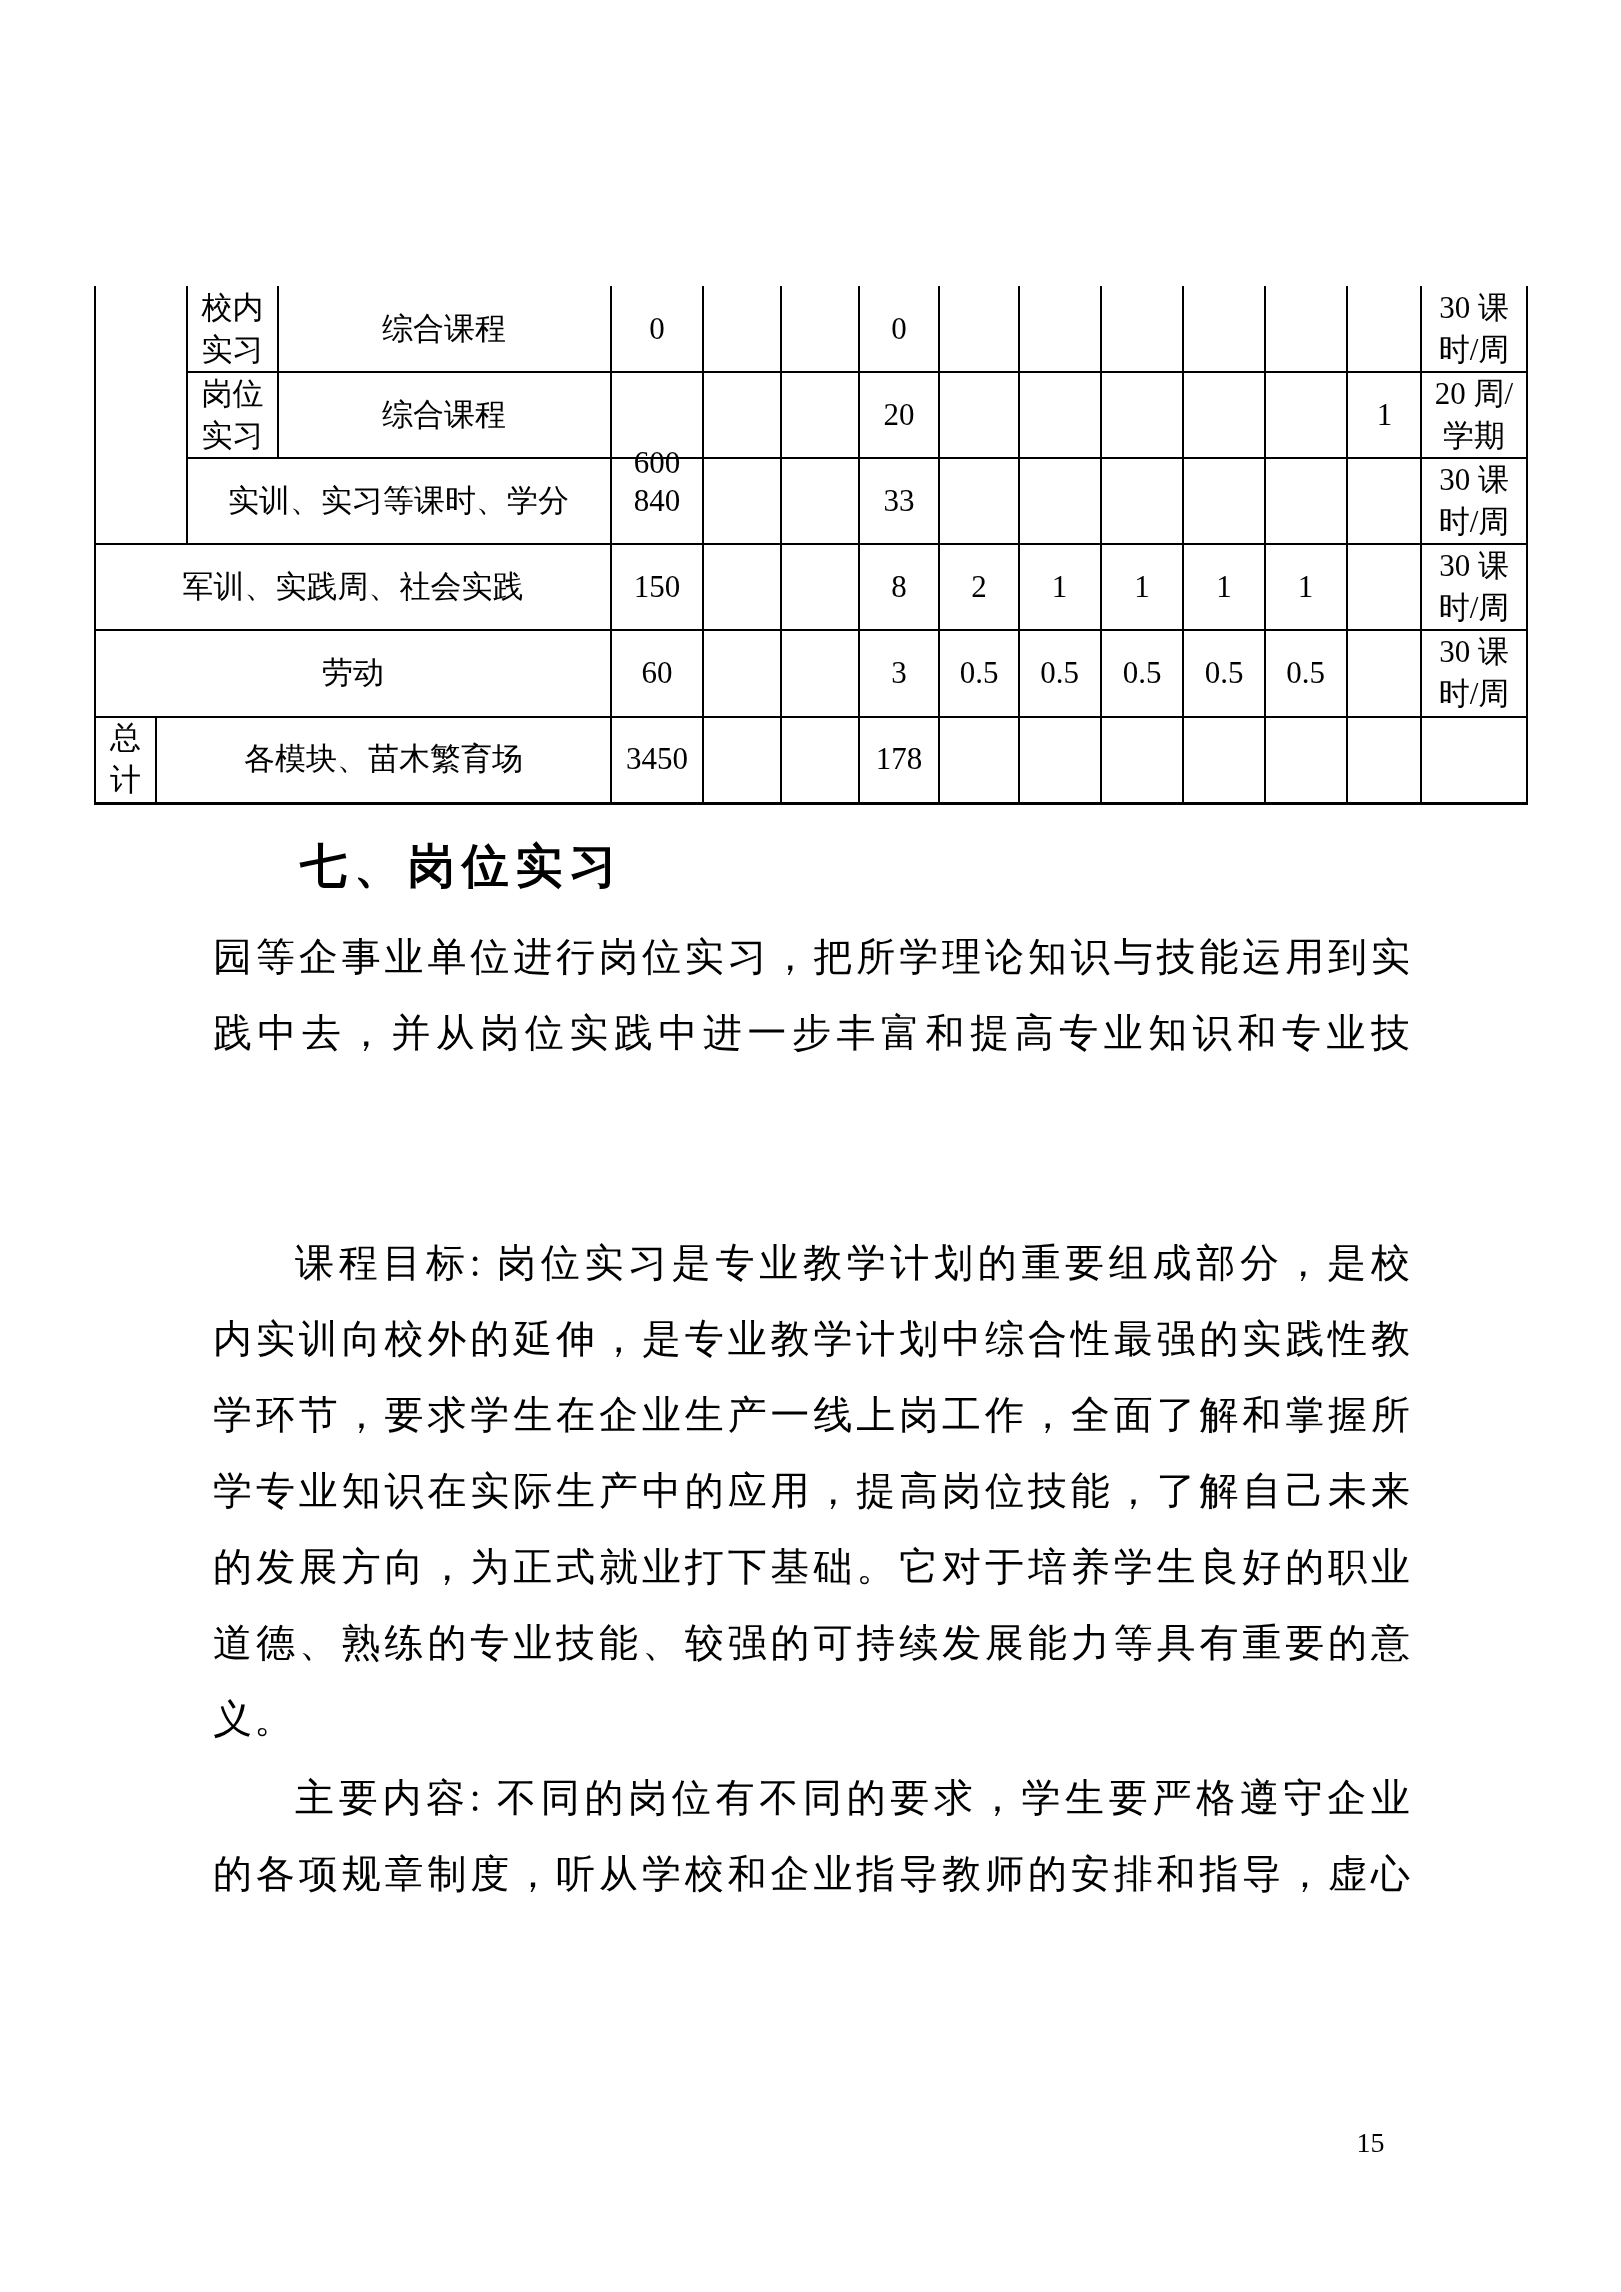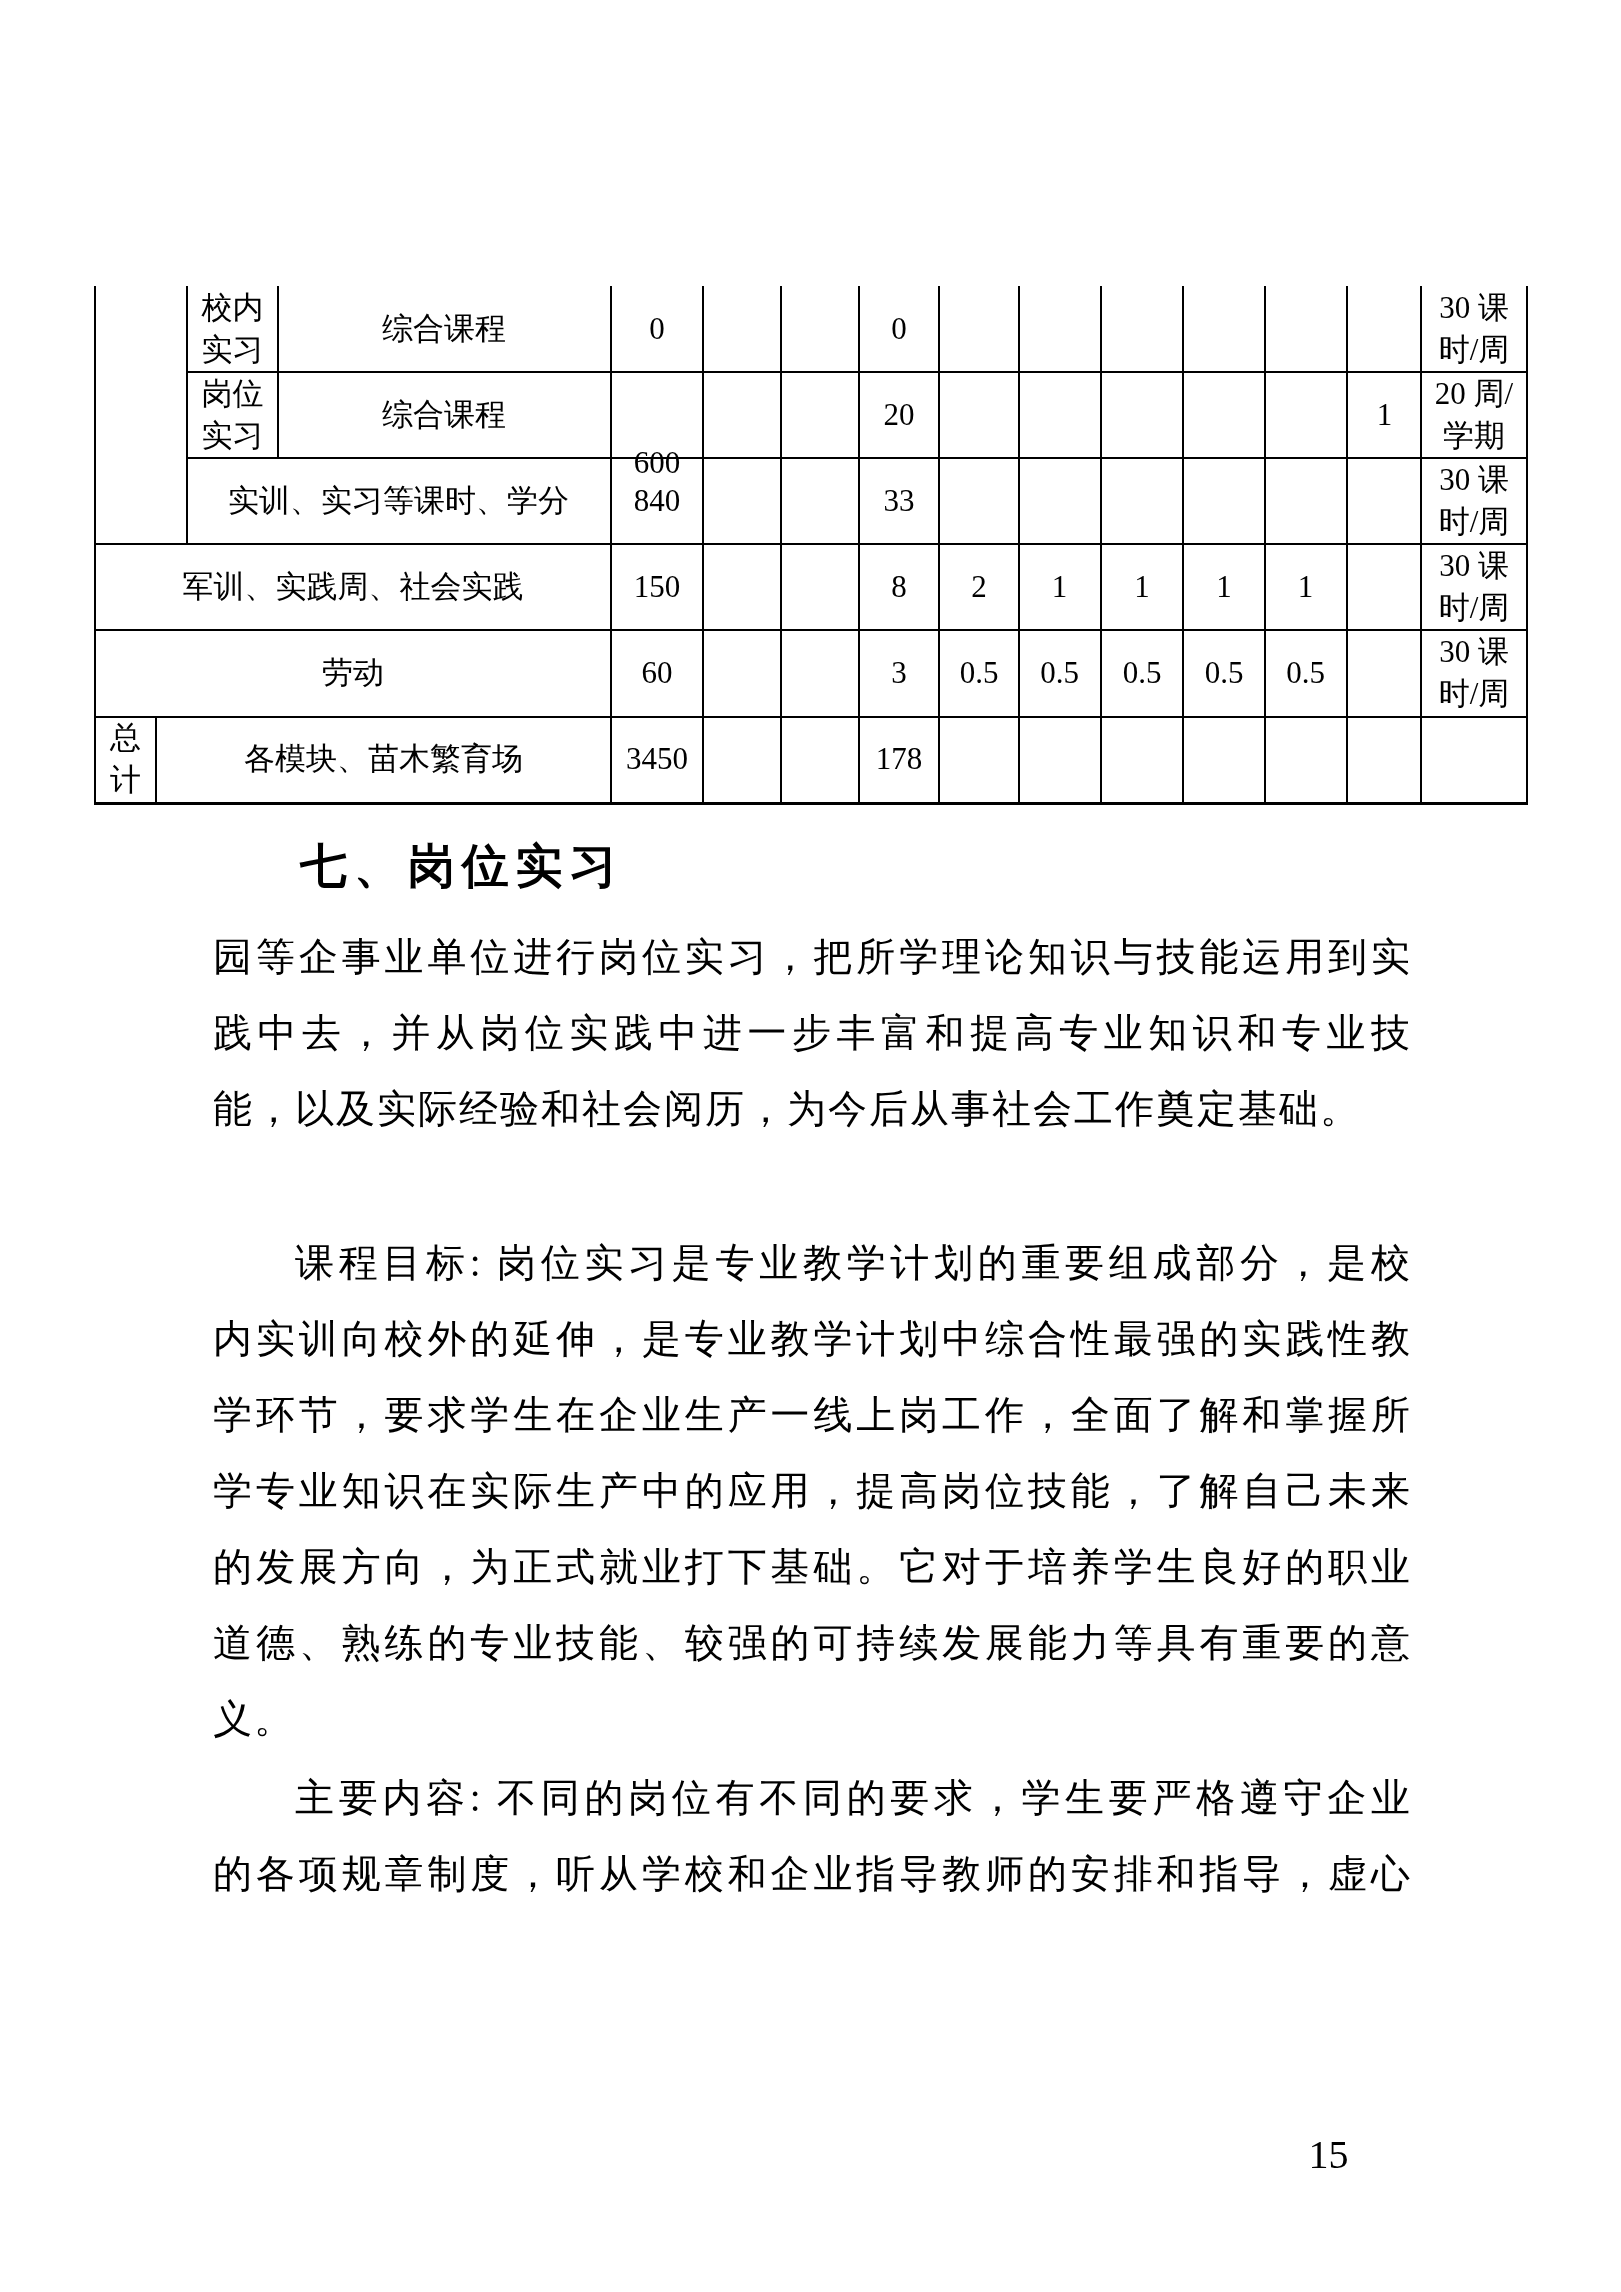--- a/index.html
+++ b/index.html
@@ -30,22 +30,22 @@
   .bline{
     font-size:39px;line-height:76px;height:76px;
     letter-spacing:2px;
     text-align:justify;
     overflow:hidden;
   }
   .bline.jl{text-align-last:justify;}
   .bline.last{text-align-last:left;}
   .bline.indent{text-indent:82px;}
   .pagenum{
-    position:absolute;left:1294px;top:2121px;width:69px;
-    font-size:40px;line-height:43px;text-align:center;margin-top:12px;
+    position:absolute;left:1336px;top:2121px;width:69px;
+    font-size:28px;line-height:43px;text-align:center;
   }
 </style>
 </head>
 <body>
 
 <div class="page">
 
   <div>
 
     <div class="gridline" style="left:186px;top:371px;width:1342px;height:2px;"></div>
@@ -122,21 +122,20 @@
     <div class="tc" style="left:157px;top:717px;width:453px;height:84px;">各模块、苗木繁育场</div>
     <div class="tc" style="left:612px;top:717px;width:90px;height:84px;">3450</div>
     <div class="tc" style="left:860px;top:717px;width:78px;height:84px;">178</div>
   </div>
 
   <div class="heading">七、岗位实习</div>
 
   <div class="bodyblock" style="top:919px;">
     <div class="bline jl">园等企事业单位进行岗位实习，把所学理论知识与技能运用到实</div>
     <div class="bline jl">践中去，并从岗位实践中进一步丰富和提高专业知识和专业技</div>
-    <div class="bline last">能，以及实际经验和社会阅历，为今后从事社会工作奠定基础。</div>
   </div>
 
   <div class="bodyblock" style="top:1225px;">
     <div class="bline jl indent">课程目标: 岗位实习是专业教学计划的重要组成部分，是校</div>
     <div class="bline jl">内实训向校外的延伸，是专业教学计划中综合性最强的实践性教</div>
     <div class="bline jl">学环节，要求学生在企业生产一线上岗工作，全面了解和掌握所</div>
     <div class="bline jl">学专业知识在实际生产中的应用，提高岗位技能，了解自己未来</div>
     <div class="bline jl">的发展方向，为正式就业打下基础。它对于培养学生良好的职业</div>
     <div class="bline jl">道德、熟练的专业技能、较强的可持续发展能力等具有重要的意</div>
     <div class="bline last">义。</div>

